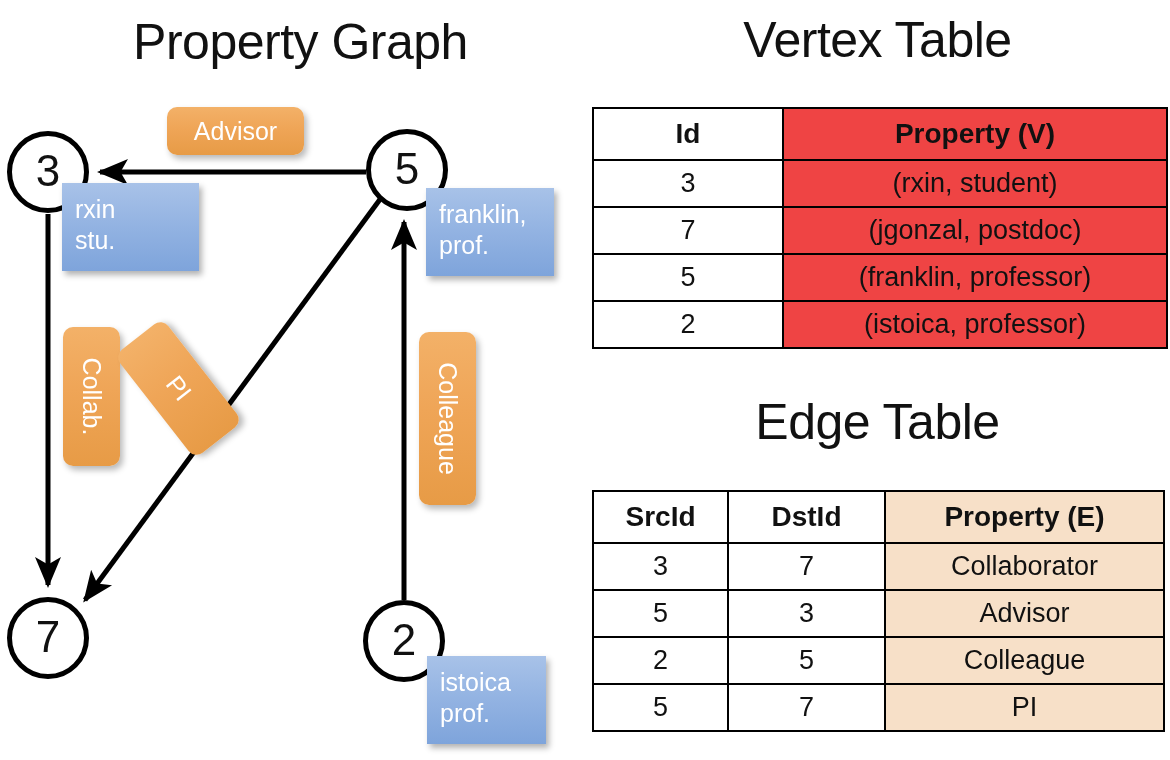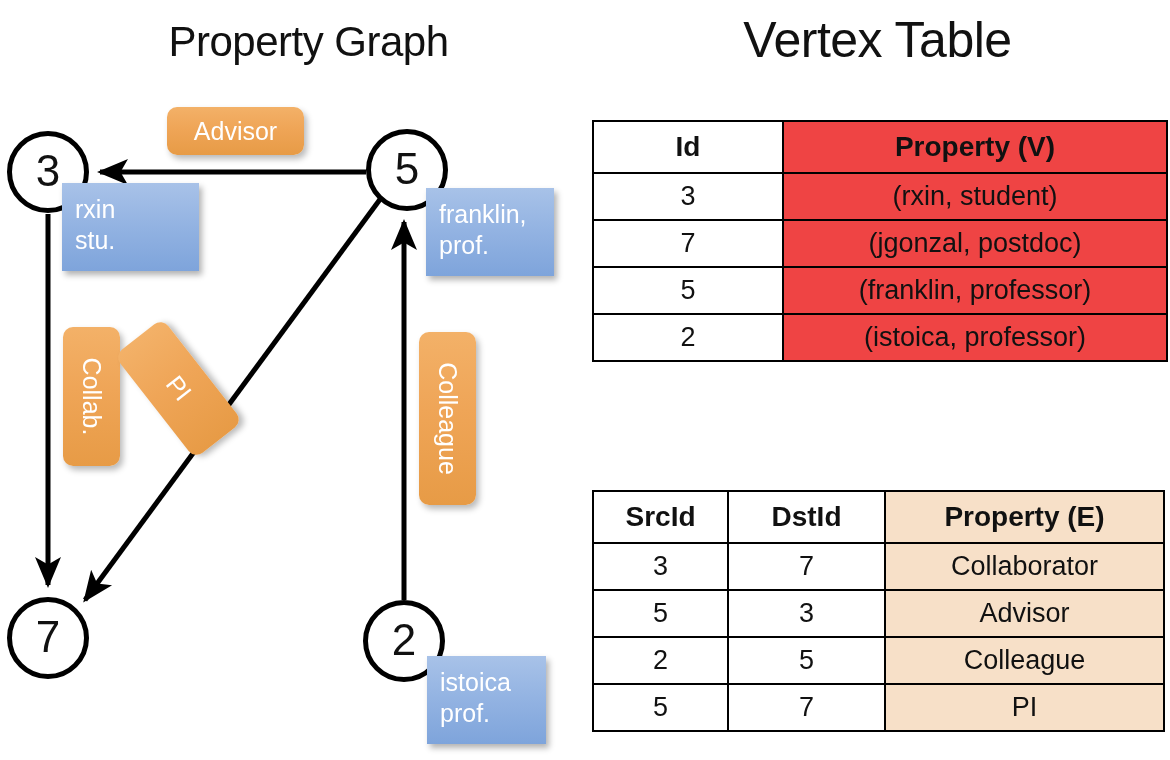--- a/index.html
+++ b/index.html
@@ -13,21 +13,21 @@
 
   
   .title{
     position:absolute;
     font-family:"Liberation Sans","DejaVu Sans",sans-serif;
     font-weight:300;
     color:#111111;
     white-space:nowrap;
     letter-spacing:-0.5px;
   }
-  #title-property-graph{left:16px;top:12px;width:585px;text-align:center;font-size:42px;line-height:60px;}
+  #title-property-graph{left:8px;top:12px;width:585px;text-align:center;font-size:50px;line-height:60px;}
   #title-vertex-table{left:585px;top:10px;width:585px;text-align:center;font-size:50px;line-height:60px;}
   #title-edge-table{left:585px;top:392px;width:585px;text-align:center;font-size:50px;line-height:60px;}
 
   
   #graph-svg{position:absolute;left:0;top:0;width:585px;height:760px;}
 
   
   .vertex-circle{
     position:absolute;
     width:82px;height:82px;
@@ -109,40 +109,41 @@
     font-weight:400;
     font-size:27px;
     color:#111111;
     padding:0;
     height:47px;
     box-sizing:border-box;
   }
   .tbl th{font-weight:700;font-size:28px;}
   .tbl .head-row th{height:52px;}
 
-  #vertex-table{left:592px;top:120px;width:574px;}
+  #vertex-table{left:592px;top:107px;width:574px;}
   #vertex-table col.c-id{width:190px;}
   #vertex-table col.c-prop{width:384px;}
   #vertex-table .cell-prop{background:#ef4444;}
 
   #edge-table{left:592px;top:490px;width:571px;}
   #edge-table col.c-src{width:135px;}
   #edge-table col.c-dst{width:157px;}
   #edge-table col.c-eprop{width:279px;}
   #edge-table .cell-prop{background:#f7e0c8;}
 </style>
 </head>
 <body>
 
 <div class="stage">
 
   <div class="title" id="title-property-graph">Property Graph</div>
 
   <div class="title" id="title-vertex-table">Vertex Table</div>
 
+  <div class="title" id="title-edge-table">Edge Table</div>
 
   <svg id="graph-svg" viewBox="0 0 585 760">
     <defs>
       <marker id="arrowhead" markerWidth="7" markerHeight="7" refX="5.6" refY="3.1" orient="auto" markerUnits="strokeWidth">
         <path d="M0,0.5 L6.2,3.1 L0,5.7 L1.5,3.1 Z" fill="#000000"></path>
       </marker>
     </defs>
 
     <g>
       <line x1="366" y1="172" x2="100" y2="172" stroke="#000000" stroke-width="5" marker-end="url(#arrowhead)"></line>

